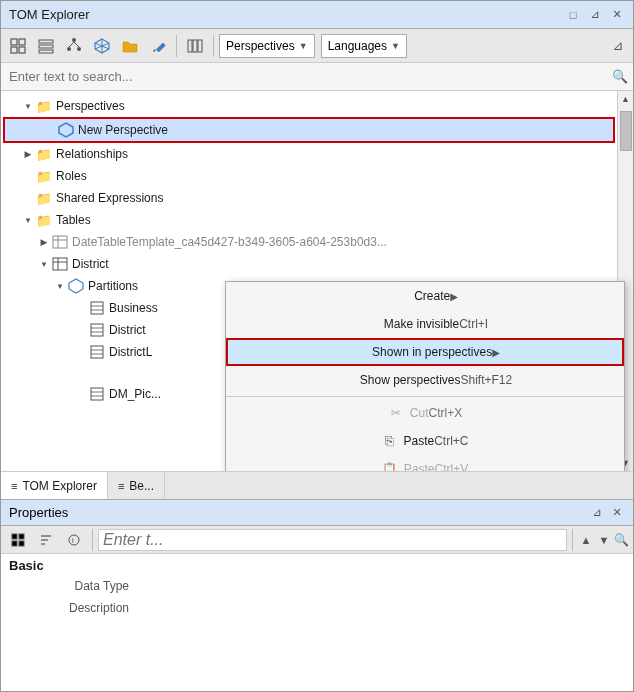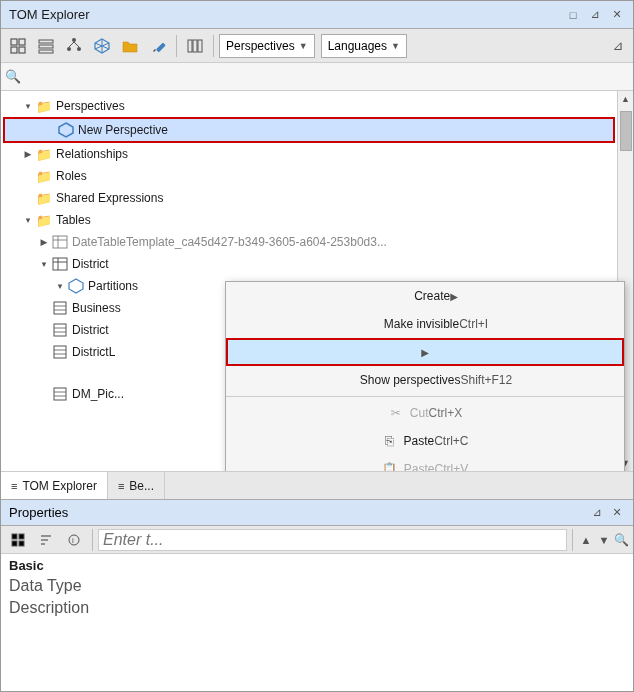--- a/index.html
+++ b/index.html
@@ -34,21 +34,21 @@
     
     .scrollbar { width: 16px; background: #f0f0f0; border-left: 1px solid #ccc; display: flex; flex-direction: column; align-items: center; }
     .scroll-arrow { width: 16px; height: 16px; display: flex; align-items: center; justify-content: center; font-size: 9px; color: #555; cursor: pointer; }
     .scroll-thumb { width: 12px; height: 40px; background: #c0c0c0; border: 1px solid #aaa; margin-top: 4px; cursor: pointer; }
 
     
     .tree-node { display: flex; align-items: center; height: 22px; cursor: pointer; white-space: nowrap; padding-right: 4px; }
     .indent-1 { padding-left: 20px; }
     .indent-2 { padding-left: 36px; }
     .indent-3 { padding-left: 52px; }
-    .indent-4 { padding-left: 36px; }
+    .indent-4 { padding-left: 73px; }
 
     .expand-arrow { width: 14px; display: inline-flex; align-items: center; justify-content: center; font-size: 9px; color: #555; }
     .node-icon { width: 18px; height: 18px; display: inline-flex; align-items: center; justify-content: center; margin-right: 3px; font-size: 13px; }
     .node-label { font-size: 12px; color: #1a1a1a; overflow: hidden; text-overflow: ellipsis; }
     .node-label.grayed { color: #888; }
 
     
     .context-menu {
       position: absolute;
       top: 190px;
@@ -73,21 +73,21 @@
     .tab-bar { display: flex; background: #e8e8e8; border-top: 1px solid #ccc; height: 28px; }
     .tab { display: flex; align-items: center; padding: 0 10px; gap: 5px; font-size: 12px; cursor: pointer; border-right: 1px solid #ccc; color: #1a1a1a; }
     .tab.active { background: #fff; }
 
     
     .properties-panel { background: #d6e4f7; border-top: 1px solid #aaa; height: 130px; display: flex; flex-direction: column; }
     .properties-title { background: #d6e4f7; padding: 3px 8px; font-size: 13px; font-weight: 400; border-bottom: 1px solid #aaa; display: flex; align-items: center; justify-content: space-between; height: 26px; }
     .properties-toolbar { display: flex; align-items: center; background: #e8e8e8; border-bottom: 1px solid #ccc; padding: 2px 4px; gap: 2px; height: 28px; }
     .properties-content { flex: 1; background: #fff; padding: 0 8px; }
     .prop-row { display: flex; height: 22px; align-items: center; }
-    .prop-label { width: 120px; font-size: 16px; color: #555; }
+    .prop-label { width: 120px; font-size: 12px; color: #555; text-align: right; }
     .prop-value { flex: 1; font-size: 12px; color: #1a1a1a; }
     .prop-section { font-size: 13px; font-weight: 600; color: #1a1a1a; padding: 4px 0 2px 0; }
 
     
     .icon-folder { color: #e6a817; }
     .icon-partition { color: #4070b0; }
     .icon-perspective { color: #4070b0; }
   </style>
 </head>
 <body>
@@ -166,20 +166,21 @@
     <div class="toolbar-dropdown" style="margin-left:4px;">
       <span>Languages</span>
       <span class="toolbar-dropdown-arrow">▼</span>
     </div>
     <div style="flex:1"></div>
 
     <div class="toolbar-pin">⊿</div>
   </div>
 
   <div class="search-bar">
+    <input class="search-input" type="text" placeholder="Enter text to search..." style="">
     <span class="search-icon">🔍</span>
   </div>
 
   <div class="tree-container" style="position:relative; height: 380px; flex: none;">
 
     <div class="tree-content">
 
       <div class="tree-node indent-1">
         <span class="expand-arrow">▾</span>
         <span class="node-icon icon-folder">📁</span>
@@ -322,20 +323,24 @@
 
       <div class="menu-item">
         <div class="menu-item-left">
           <span class="menu-item-icon"></span>
           <span class="menu-item-label">Make invisible</span>
         </div>
         <span class="menu-item-shortcut">Ctrl+I</span>
       </div>
 
       <div class="menu-item highlighted">
+        <div class="menu-item-left">
+          <span class="menu-item-icon"></span>
+          <span class="menu-item-label">Shown in perspectives</span>
+        </div>
         <span class="menu-item-arrow">▶</span>
       </div>
 
       <div class="menu-item">
         <div class="menu-item-left">
           <span class="menu-item-icon"></span>
           <span class="menu-item-label">Show perspectives</span>
         </div>
         <span class="menu-item-shortcut">Shift+F12</span>
       </div>

